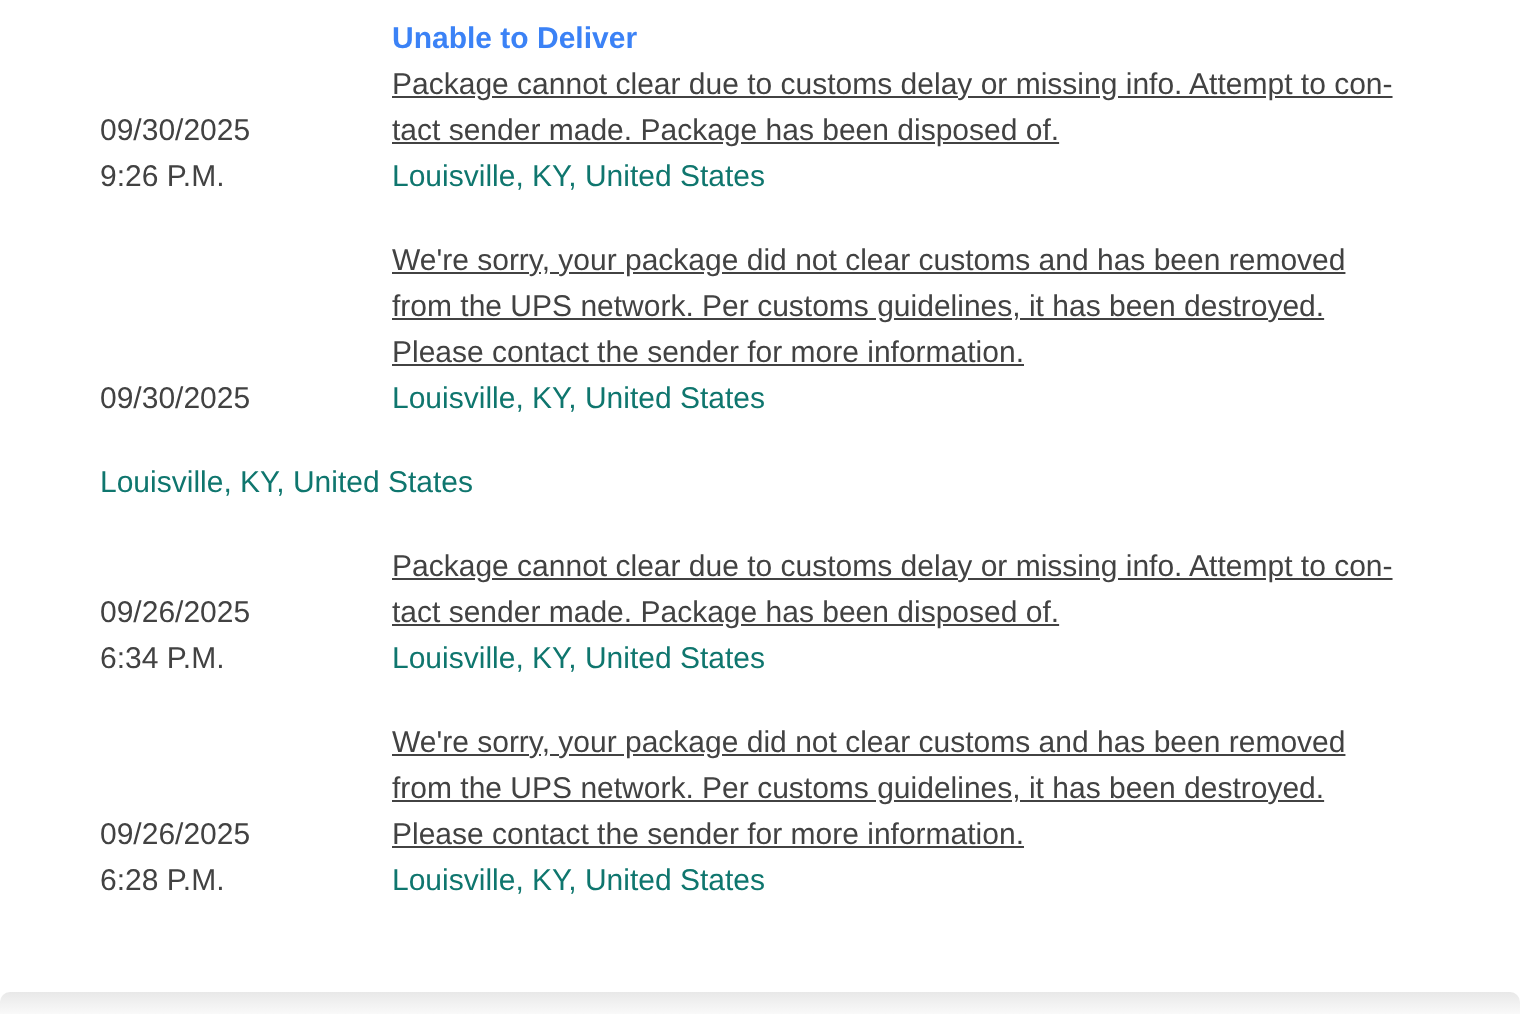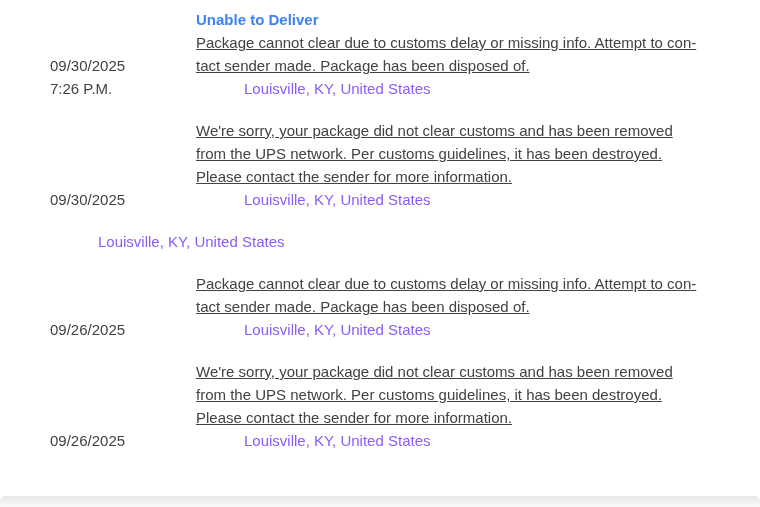--- a/index.html
+++ b/index.html
@@ -35,40 +35,40 @@
   .event-details {
     width: 524px;
     flex: 0 0 524px;
   }
   .event-date, .event-time { color: #424242; }
   .event-status {
     font-weight: 700;
     color: #3b82f6;
   }
   .event-desc-line { white-space: nowrap; text-decoration: underline; }
-  .event-location { color: #8b5cf6; margin-left: 48px; }
+  .event-location { color: #0f766e; }
   .bottom-edge {
     position: absolute;
     left: 0;
     right: 0;
     bottom: 0;
     height: 11px;
     background: linear-gradient(180deg, #e8e8e8 0%, #f2f2f2 55%, #f9f9f9 100%);
     border-radius: 5px 5px 0 0;
   }
 </style>
 </head>
 <body>
 
 <div class="page">
   <div class="timeline" id="timeline">
       <div class="event-row">
         <div class="event-datetime">
           <div class="event-date">09/30/2025</div>
-          <div class="event-time">7:26 P.M.</div>
+          <div class="event-time">9:26 P.M.</div>
         </div>
         <div class="event-details">
           <div class="event-status">Unable to Deliver</div>
           <div class="event-desc-line">Package cannot clear due to customs delay or missing info. Attempt to con-</div>
           <div class="event-desc-line">tact sender made. Package has been disposed of.</div>
           <div class="event-location">Louisville, KY, United States</div>
         </div>
       </div>
       <div class="event-row">
         <div class="event-datetime">
@@ -82,30 +82,32 @@
         </div>
       </div>
       <div class="event-row">
         <div class="event-details">
           <div class="event-location">Louisville, KY, United States</div>
         </div>
       </div>
       <div class="event-row">
         <div class="event-datetime">
           <div class="event-date">09/26/2025</div>
+          <div class="event-time">6:34 P.M.</div>
         </div>
         <div class="event-details">
           <div class="event-desc-line">Package cannot clear due to customs delay or missing info. Attempt to con-</div>
           <div class="event-desc-line">tact sender made. Package has been disposed of.</div>
           <div class="event-location">Louisville, KY, United States</div>
         </div>
       </div>
       <div class="event-row">
         <div class="event-datetime">
           <div class="event-date">09/26/2025</div>
+          <div class="event-time">6:28 P.M.</div>
         </div>
         <div class="event-details">
           <div class="event-desc-line">We're sorry, your package did not clear customs and has been removed</div>
           <div class="event-desc-line">from the UPS network. Per customs guidelines, it has been destroyed.</div>
           <div class="event-desc-line">Please contact the sender for more information.</div>
           <div class="event-location">Louisville, KY, United States</div>
         </div>
       </div>
     </div>
   <div class="bottom-edge"></div>

